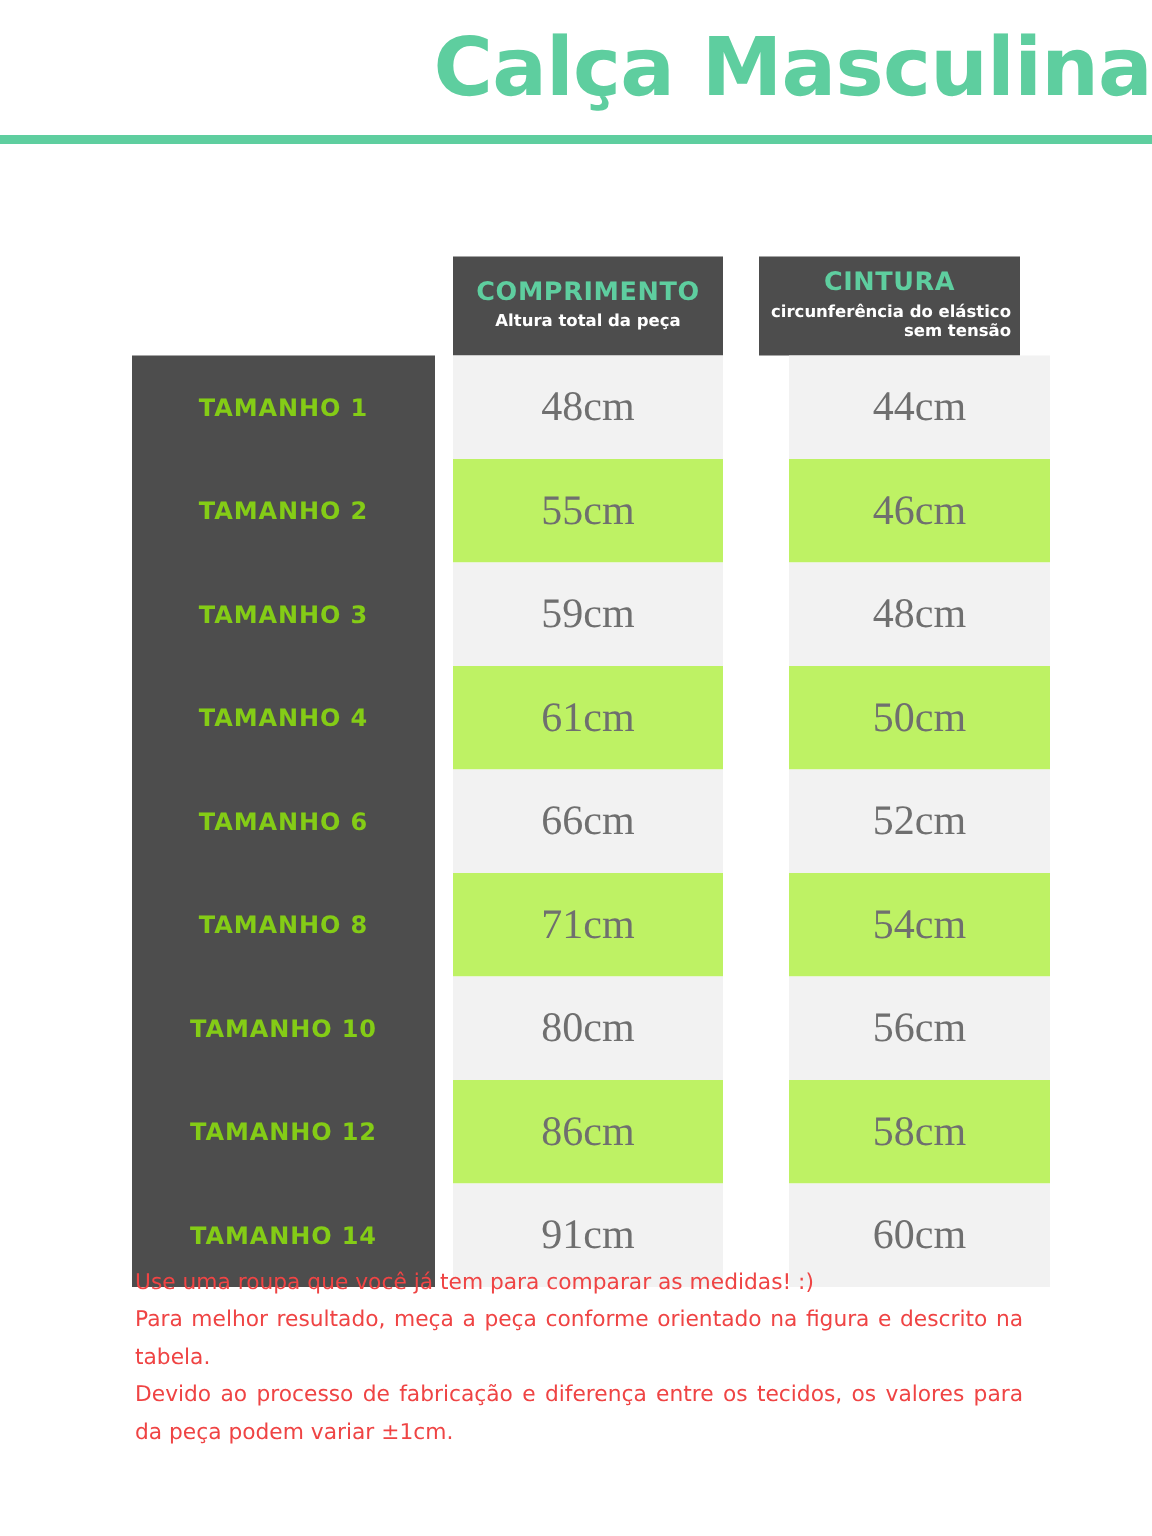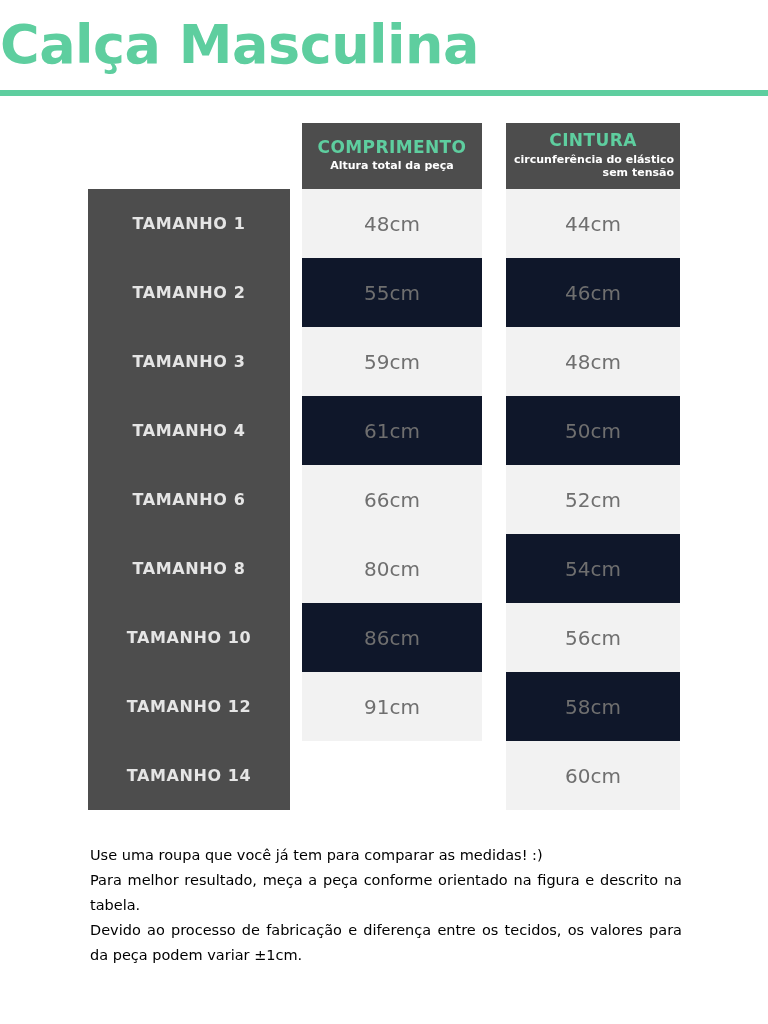--- a/index.html
+++ b/index.html
@@ -14,41 +14,42 @@
     position: relative;
     width: 768px;
     height: 1024px;
     background: #ffffff;
   }
 
   
   .title-area {
     width: 768px;
     padding-top: 14px;
-    text-align: left;
+    text-align: right;
   }
   .title {
     font-size: 54px;
     font-weight: bold;
     color: #5ece9f;
     letter-spacing: -0.5px;
     line-height: 1.15;
   }
   .title-rule {
     width: 768px;
     height: 6px;
     background: #5ece9f;
     margin-top: 14px;
   }
 
   
   .table-wrap {
     position: relative;
     width: 768px;
     height: 715px;
+    margin-top: 48px;
   }
 
   .col-header {
     position: absolute;
     top: 27px;
     height: 66px;
     background: #4d4d4d;
     display: flex;
     flex-direction: column;
     align-items: center;
@@ -79,51 +80,52 @@
     left: 88px;
     top: 93px;
     width: 202px;
     background: #4d4d4d;
   }
   .size-cell {
     height: 69px;
     display: flex;
     align-items: center;
     justify-content: center;
-    color: #e5e5e5;
+    color: #84cc16;
     font-size: 16px;
     font-weight: bold;
     letter-spacing: 0.6px;
   }
 
   .value-col {
     position: absolute;
     top: 93px;
   }
   #col-comprimento { left: 302px; width: 180px; }
-  #col-cintura     { left: 506px; width: 174px; }
+  #col-cintura     { left: 526px; width: 174px; }
 
   .value-cell {
     height: 69px;
     display: flex;
     align-items: center;
     justify-content: center;
-    font-size: 20px;
+    font-size: 28px;
     color: #6f6f6f;
     background: #f2f2f2;
+    font-family: Liberation Serif, serif;
   }
-  .value-cell.alt { background: #0f172a; text-align: center; }
+  .value-cell.alt { background: #bef264; text-align: center; }
 
   
   .notes {
     position: absolute;
     left: 90px;
     top: 843px;
     width: 592px;
-    color: #000000;
+    color: #ef4444;
     font-size: 14.5px;
     line-height: 1.72;
     text-align: justify;
   }
   .notes p { margin: 0; }
 </style>
 </head>
 <body>
 
 <div class="page">
@@ -156,20 +158,21 @@
       <div class="size-cell">TAMANHO 12</div>
       <div class="size-cell">TAMANHO 14</div>
     </div>
 
     <div class="value-col" id="col-comprimento">
       <div class="value-cell">48cm</div>
       <div class="value-cell alt">55cm</div>
       <div class="value-cell">59cm</div>
       <div class="value-cell alt">61cm</div>
       <div class="value-cell">66cm</div>
+      <div class="value-cell alt">71cm</div>
       <div class="value-cell">80cm</div>
       <div class="value-cell alt">86cm</div>
       <div class="value-cell">91cm</div>
     </div>
 
     <div class="value-col" id="col-cintura">
       <div class="value-cell">44cm</div>
       <div class="value-cell alt">46cm</div>
       <div class="value-cell">48cm</div>
       <div class="value-cell alt">50cm</div>

